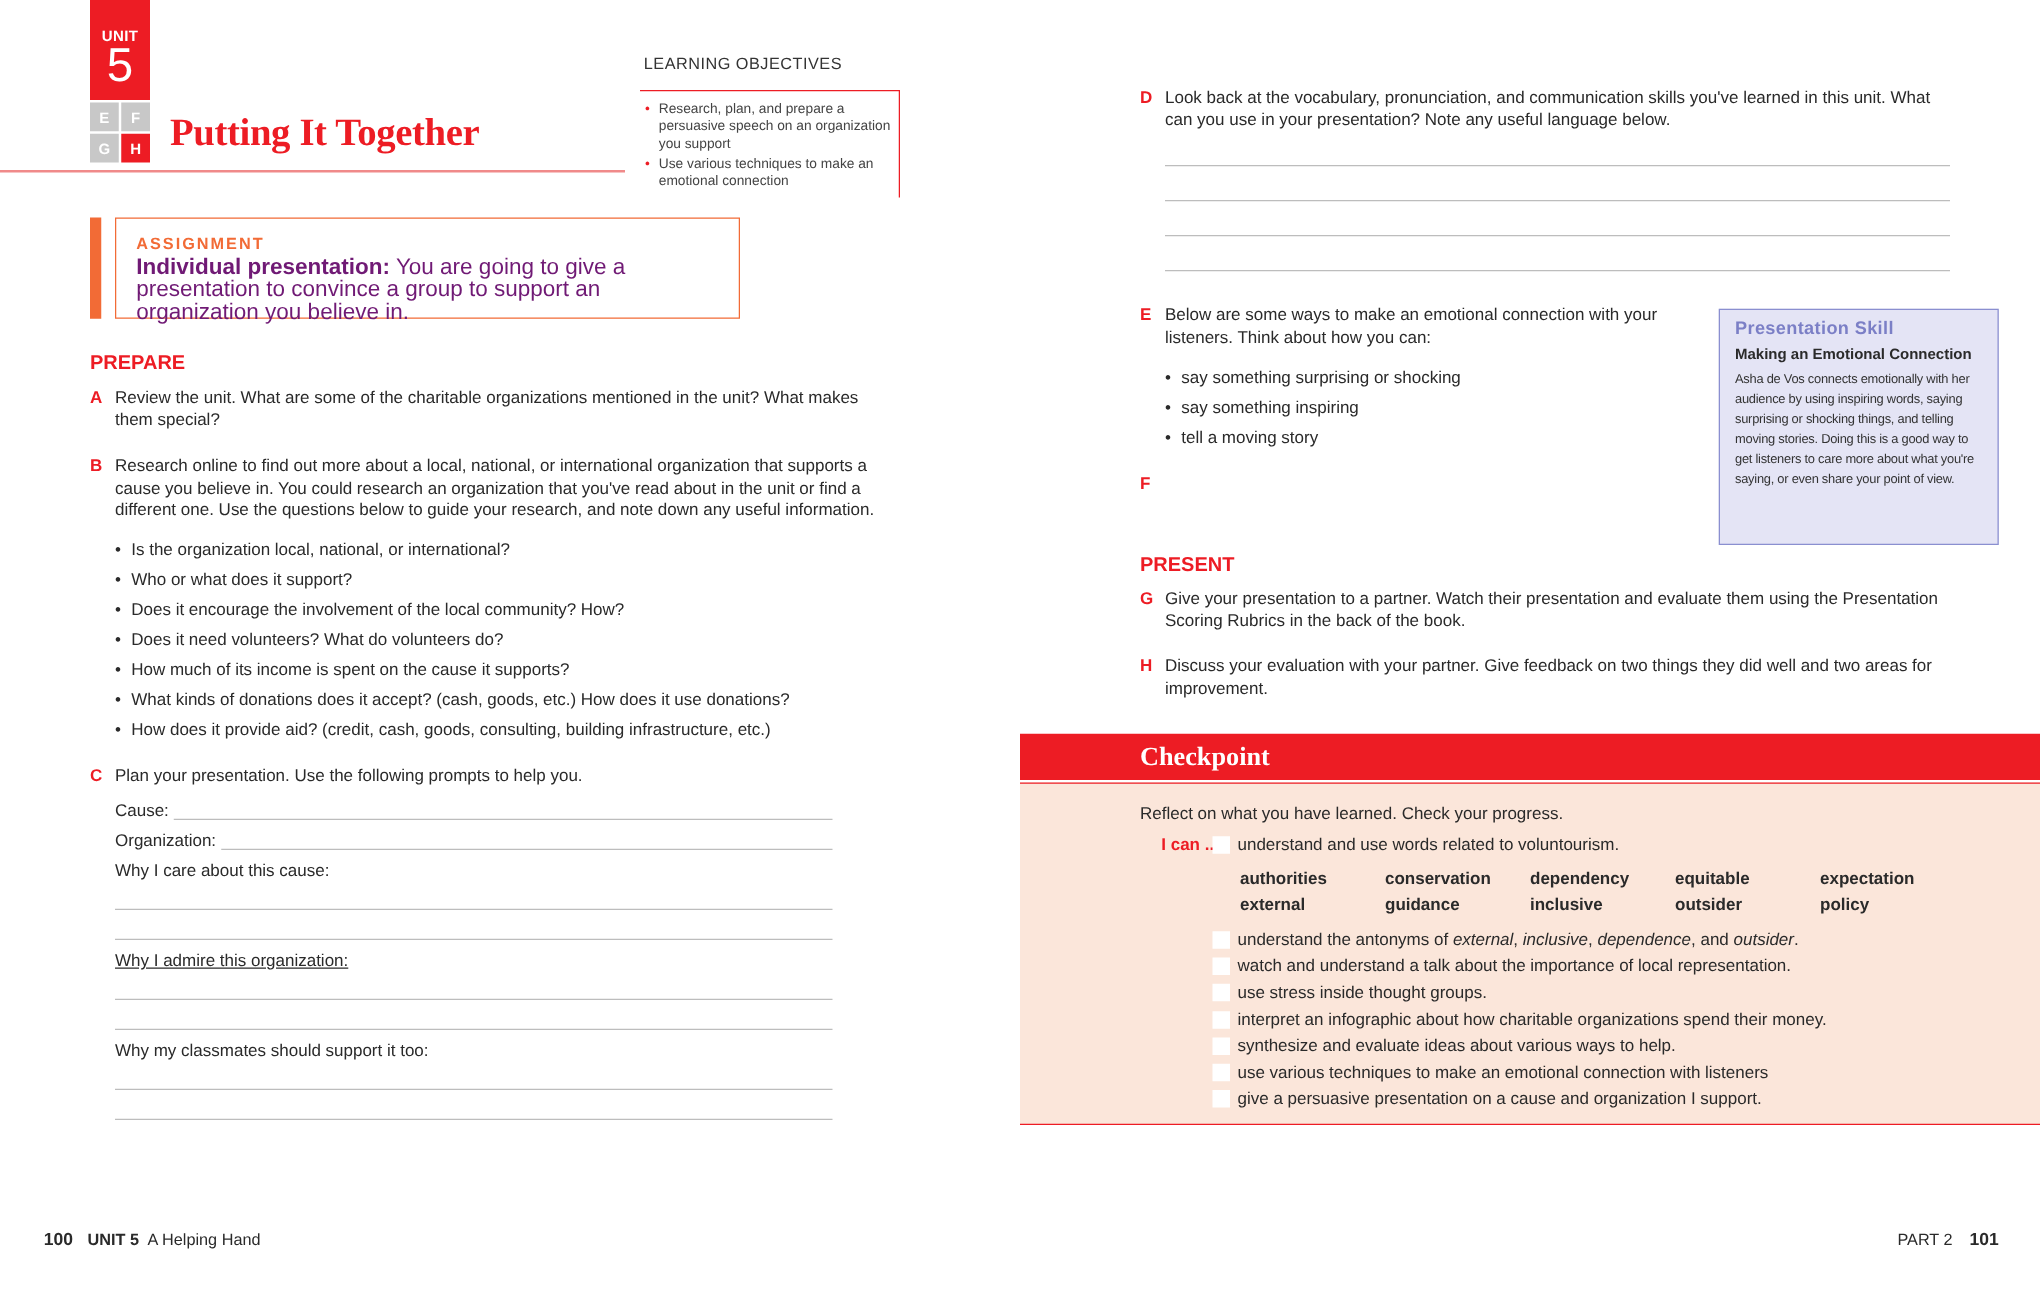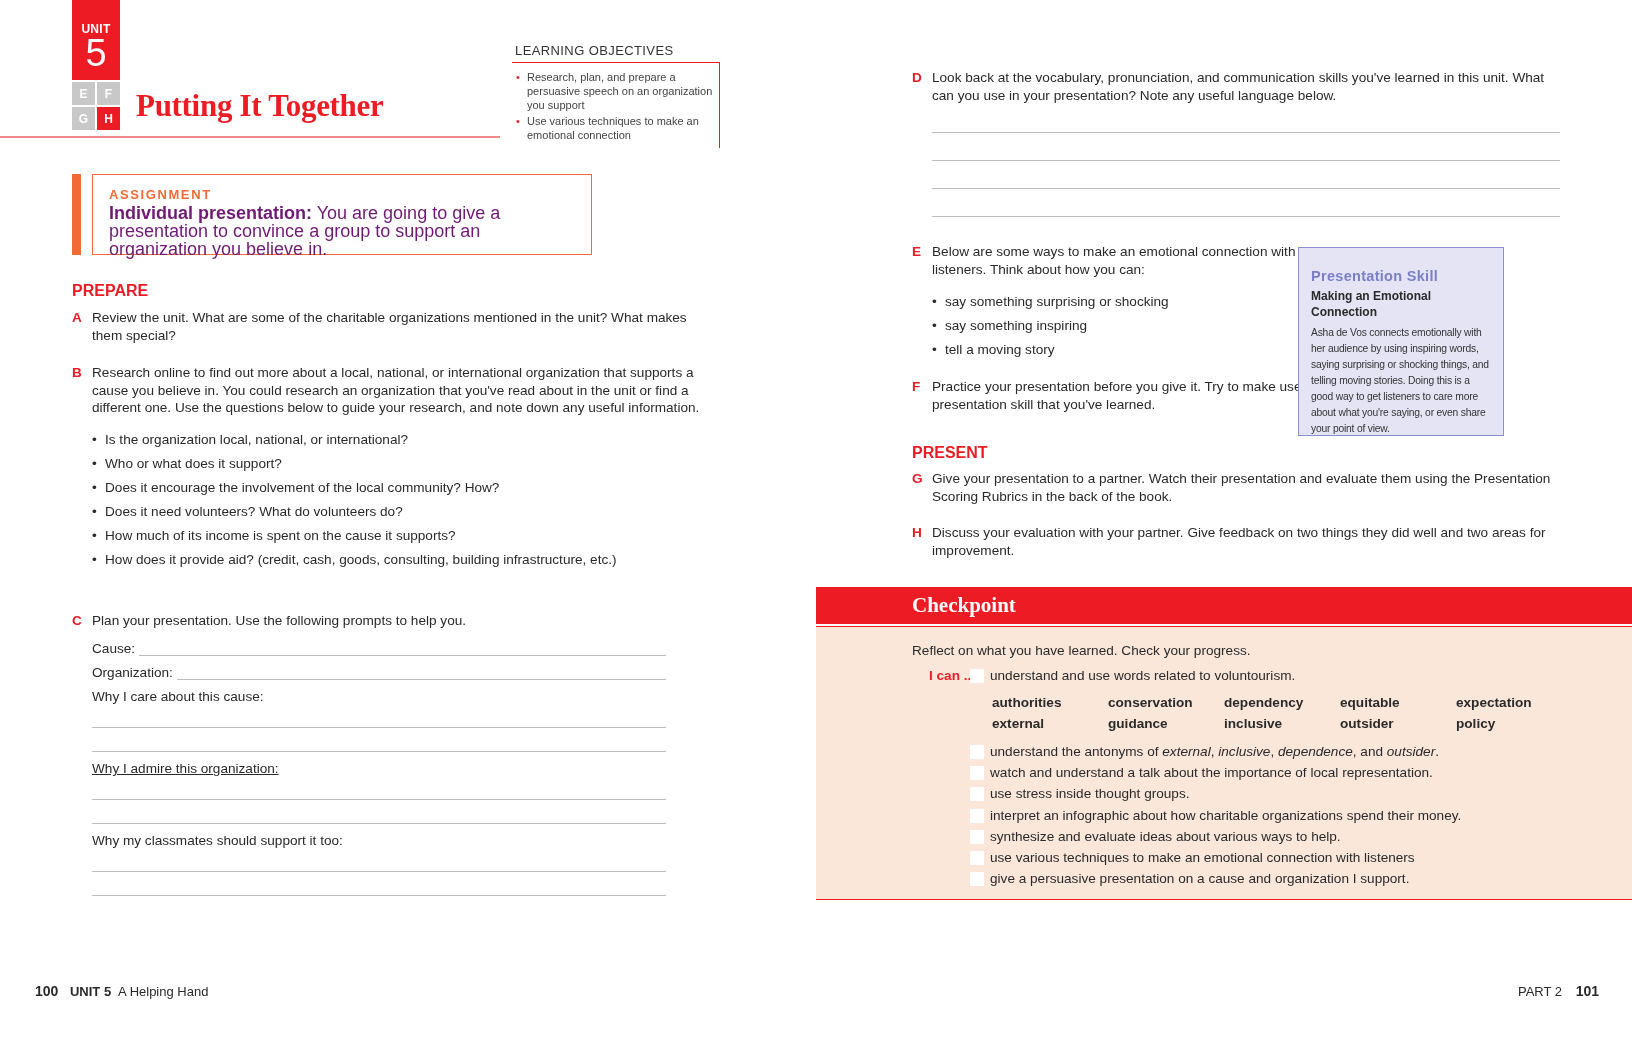--- a/index.html
+++ b/index.html
@@ -12,42 +12,42 @@
   .unit-tab .u { display:block; font-size: 12px; font-weight: bold; padding-top: 22px; letter-spacing: 0.3px; }
   .unit-tab .n { display:block; font-size: 38px; line-height: 34px; font-weight: normal; }
   .lesson-grid { left: 72px; top: 82px; width: 48px; height: 48px; display: grid; grid-template-columns: 23px 23px; grid-template-rows: 23px 23px; gap: 2px; }
   .lesson-grid div { background: #c8c8c8; color: #fff; font-size: 12px; font-weight: bold; display:flex; align-items:center; justify-content:center; }
   .lesson-grid div.active { background: #ed1c24; }
   .page-title { left: 136px; top: 88px; font-family: "Liberation Serif", serif; font-weight: bold; color: #ed1c24; font-size: 31px; letter-spacing: -0.3px; }
   .title-rule { left: 0; top: 136px; width: 500px; height: 2px; background: #f08a8a; }
 
   
   .lo-title { left: 515px; top: 43px; font-size: 13px; color: #333; letter-spacing: 0.4px; }
-  .lo-box { left: 512px; top: 62px; width: 208px; height: 86px; border-top: 1.5px solid #ed1c24; border-right: 1.5px solid #ed1c24; padding: 7px 6px 0 15px; }
+  .lo-box { left: 512px; top: 72px; width: 208px; height: 86px; border-top: 1.5px solid #ed1c24; border-right: 1.5px solid #ed1c24; padding: 7px 6px 0 15px; }
   .lo-box li { list-style: none; position: relative; font-size: 11px; line-height: 14px; color: #444; margin-bottom: 2px; }
   .lo-box li::before { content: "•"; color: #ed1c24; position: absolute; left: -11px; top: 0; }
 
   
   .assign-bar { left: 72px; top: 174px; width: 9px; height: 81px; background: #f26b36; }
   .assign-box { left: 92px; top: 174px; width: 500px; height: 81px; border: 1.2px solid #f26b36; padding: 12px 16px; }
   .assign-box .h { color: #f26b36; font-weight: bold; font-size: 13px; letter-spacing: 1.6px; }
   .assign-box .b { font-size: 18px; line-height: 18px; margin-top: 2px; color: #701a75; }
   .assign-box .b strong { font-weight: bold; }
 
   .section-head { color: #ed1c24; font-weight: bold; font-size: 16px; }
   .q-letter { position: absolute; left: 0; top: 0; color: #ed1c24; font-weight: bold; font-size: 13.6px; }
   .q { position: absolute; padding-left: 20px; font-size: 13.6px; line-height: 17.5px; color: #2a2a2a; }
   .bullets li { list-style: none; position: relative; padding-left: 13px; font-size: 13.6px; height: 24px; line-height: 17px; }
   .bullets li::before { content: "•"; position: absolute; left: 0; top: 0; }
 
   .fill-line { position: absolute; height: 1px; background: #bdbdbd; }
   .prompt-label { position: absolute; font-size: 13.6px; background: #fff; padding-right: 4px; }
 
   
-  .skill-box { left: 1298px; top: 247px; width: 206px; height: 189px; background: #e4e4f5; border: 1.5px solid #8a8fd0; padding: 20px 12px; }
+  .skill-box { left: 1375px; top: 247px; width: 224px; height: 189px; background: #e4e4f5; border: 1.5px solid #8a8fd0; padding: 7px 12px; }
   .skill-box .t { color: #7b7fc6; font-weight: bold; font-size: 14.5px; letter-spacing: 0.3px; }
   .skill-box .s { font-weight: bold; font-size: 12px; line-height: 16px; margin-top: 4px; color: #2a2a2a; }
   .skill-box .p { font-size: 10.3px; line-height: 16px; margin-top: 5px; color: #333; letter-spacing: -0.2px; }
 
   .cp-bar { left: 816px; top: 587px; width: 816px; height: 37px; background: #ed1c24; }
   .cp-title { left: 912px; top: 593px; font-family: "Liberation Serif", serif; font-weight: bold; font-size: 21px; color: #fff; }
   .cp-body { left: 816px; top: 626px; width: 816px; height: 274px; background: #fbe6da; border-top: 1.5px solid #ed1c24; border-bottom: 1.5px solid #ed1c24; }
   .cp-intro { left: 912px; top: 643px; font-size: 13.6px; }
   .ican { left: 912px; top: 668px; color: #ed1c24; font-weight: bold; font-size: 13.6px; margin-left: 17px; }
   .cbox { position: absolute; width: 14px; height: 14px; background: #ffffff; }
@@ -98,20 +98,21 @@
 <div class="q" style="left:72px; top:364px; width:640px;">
   <span class="q-letter">B</span>
   <span>Research online to find out more about a local, national, or international organization that supports a cause you believe in. You could research an organization that you've read about in the unit or find a different one. Use the questions below to guide your research, and note down any useful information.</span>
 </div>
 <ul class="abs bullets" style="left:92px; top:431px; width:620px;">
   <li>Is the organization local, national, or international?</li>
   <li>Who or what does it support?</li>
   <li>Does it encourage the involvement of the local community? How?</li>
   <li>Does it need volunteers? What do volunteers do?</li>
   <li>How much of its income is spent on the cause it supports?</li>
+  <li>What kinds of donations does it accept? (cash, goods, etc.) How does it use donations?</li>
   <li>How does it provide aid? (credit, cash, goods, consulting, building infrastructure, etc.)</li>
 </ul>
 
 <div class="q" style="left:72px; top:612px; width:640px;">
   <span class="q-letter">C</span>
   <span>Plan your presentation. Use the following prompts to help you.</span>
 </div>
 
 <div class="fill-line" style="left:132px; top:655px; width:534px;"></div>
 <div class="prompt-label" style="left:92px; top:641px;">Cause:</div>
@@ -145,21 +146,20 @@
   <span>Below are some ways to make an emotional connection with your listeners. Think about how you can:</span>
 </div>
 <ul class="abs bullets" style="left:932px; top:293px; width:400px;">
   <li>say something surprising or shocking</li>
   <li>say something inspiring</li>
   <li>tell a moving story</li>
 </ul>
 
 <div class="q" style="left:912px; top:378px; width:430px;">
   <span class="q-letter">F</span>
-  <span>Practice your presentation before you give it. Try to make use of the presentation skill that you've learned.</span>
 </div>
 
 <div class="abs skill-box">
   <div class="t">Presentation Skill</div>
   <div class="s">Making an Emotional Connection</div>
   <div class="p">Asha de Vos connects emotionally with her audience by using inspiring words, saying surprising or shocking things, and telling moving stories. Doing this is a good way to get listeners to care more about what you're saying, or even share your point of view.</div>
 </div>
 
 <div class="abs section-head" style="left:912px; top:444px;">PRESENT</div>
 

